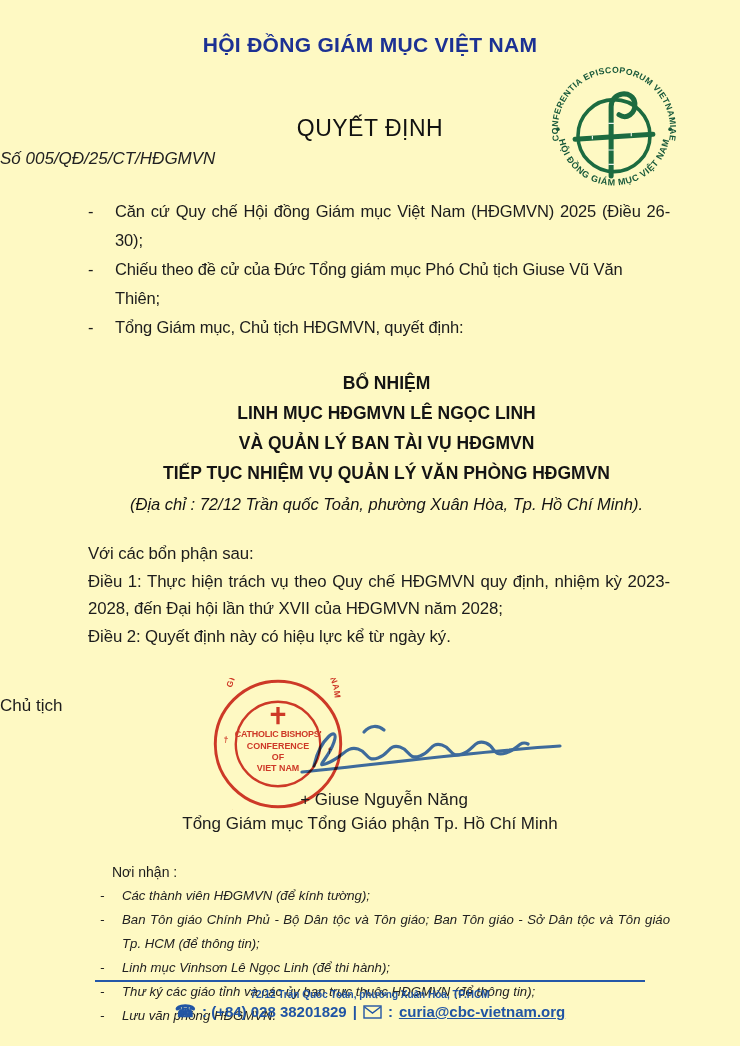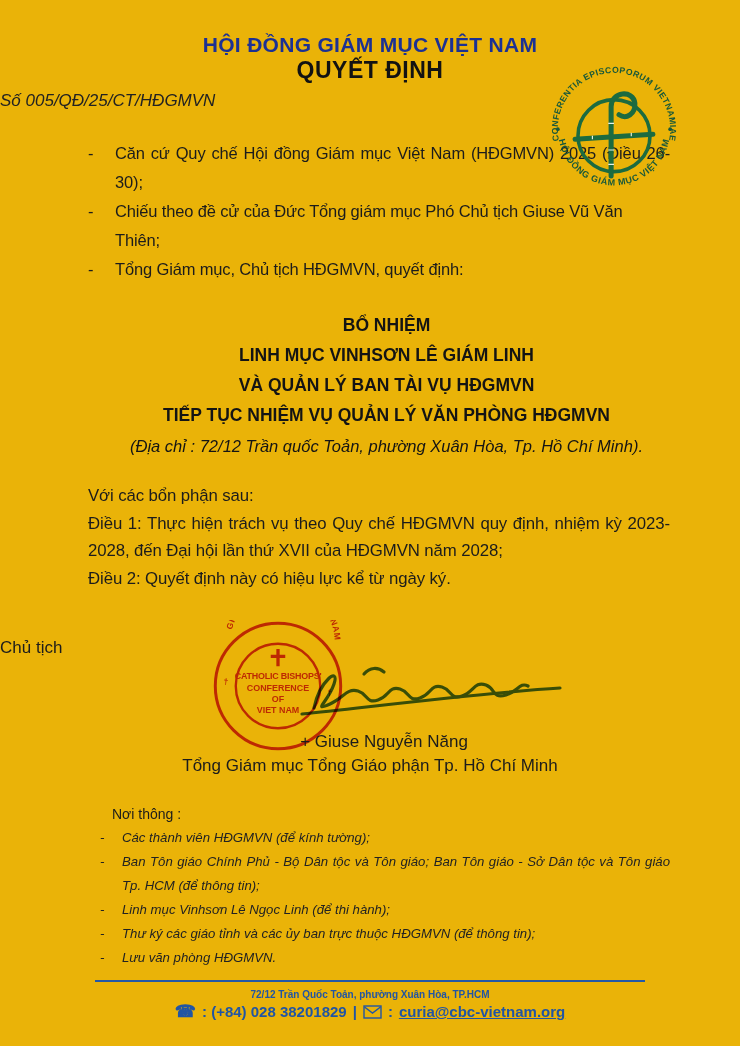--- a/index.html
+++ b/index.html
@@ -1,24 +1,24 @@
 <!DOCTYPE html>
 <html><head>
 <meta charset="utf-8">
 <style>
   html,body{margin:0;padding:0;background:#e8e8e8;}
   .page{
-    width:740px;height:1046px;position:relative;background:#eab308;
+    width:740px;height:1046px;position:relative;background:#fef9c3;
     font-family:"Liberation Sans",sans-serif;color:#1c1c1c;overflow:hidden;
     margin:0 auto;
   }
   .header-title{margin:0;padding-top:33px;text-align:center;color:#1c3193;
     font-weight:bold;font-size:21px;letter-spacing:.3px;}
   .logo-svg{position:absolute;top:55px;left:542px;width:144px;height:144px;}
-  .doc-title{text-align:center;font-size:23px;font-weight:bold;
+  .doc-title{margin-top:58px;text-align:center;font-size:23px;font-weight:normal;
     letter-spacing:.5px;color:#121212;}
   .doc-number{margin-top:7px;text-align:left;font-size:17px;font-style:italic;color:#222;}
   .preamble{margin:28px 70px 0 88px;font-size:16.5px;letter-spacing:-.15px;}
   .p-item{display:flex;line-height:29px;}
   .p-item .dash{width:27px;flex:none;}
   .p-item .txt{flex:1;}
   .p-item.justify .txt{text-align:justify;}
   .appointment{margin-top:26px;text-align:center;font-weight:bold;font-size:17.5px;
     line-height:30px;color:#141414;padding-left:33px;}
   .appt-address{font-weight:normal;font-style:italic;font-size:16.5px;margin-top:1px;}
@@ -89,21 +89,21 @@
       <span class="txt">Chiếu theo đề cử của Đức Tổng giám mục Phó Chủ tịch Giuse Vũ Văn Thiên;</span>
     </div>
     <div class="p-item">
       <span class="dash">-</span>
       <span class="txt">Tổng Giám mục, Chủ tịch HĐGMVN, quyết định:</span>
     </div>
   </div>
 
   <div class="appointment">
     <div>BỔ NHIỆM</div>
-    <div>LINH MỤC VINHSƠN LÊ GIÁM LINH</div>
+    <div>LINH MỤC HĐGMVN LÊ NGỌC LINH</div>
     <div>VÀ QUẢN LÝ BAN TÀI VỤ HĐGMVN</div>
     <div>TIẾP TỤC NHIỆM VỤ QUẢN LÝ VĂN PHÒNG HĐGMVN</div>
     <div class="appt-address">(Địa chỉ : 72/12 Trần quốc Toản, phường Xuân Hòa, Tp. Hồ Chí Minh).</div>
   </div>
 
   <div class="duties">
     <div>Với các bổn phận sau:</div>
     <div class="art justify">Điều 1: Thực hiện trách vụ theo Quy chế HĐGMVN quy định, nhiệm kỳ 2023-2028, đến Đại hội lần thứ XVII của HĐGMVN năm 2028;</div>
     <div class="art">Điều 2: Quyết định này có hiệu lực kể từ ngày ký.</div>
   </div>
@@ -143,21 +143,21 @@
         <path d="M46,64 C52,36 72,22 66,40 C60,58 44,68 62,60 C76,54 78,44 90,47 C100,50 98,60 110,56 C122,52 120,42 132,45 C142,48 140,58 152,54 C164,50 162,40 174,43 C184,46 182,56 194,52 C206,48 206,37 218,41 C228,45 224,55 238,51 C250,47 252,38 260,42"></path>
         <path d="M34,70 C110,62 225,48 292,44"></path>
       </g>
     </svg>
 
     <div class="signer-name">+ Giuse Nguyễn Năng</div>
     <div class="signer-title">Tổng Giám mục Tổng Giáo phận Tp. Hồ Chí Minh</div>
   </div>
 
   <div class="recipients">
-    <div class="r-heading">Nơi thông :</div>
+    <div class="r-heading">Nơi nhận :</div>
     <div class="r-item">
       <span class="dash">-</span>
       <span class="txt">Các thành viên HĐGMVN (để kính tường);</span>
     </div>
     <div class="r-item justify">
       <span class="dash">-</span>
       <span class="txt">Ban Tôn giáo Chính Phủ - Bộ Dân tộc và Tôn giáo; Ban Tôn giáo - Sở Dân tộc và Tôn giáo Tp. HCM (để thông tin);</span>
     </div>
     <div class="r-item">
       <span class="dash">-</span>

